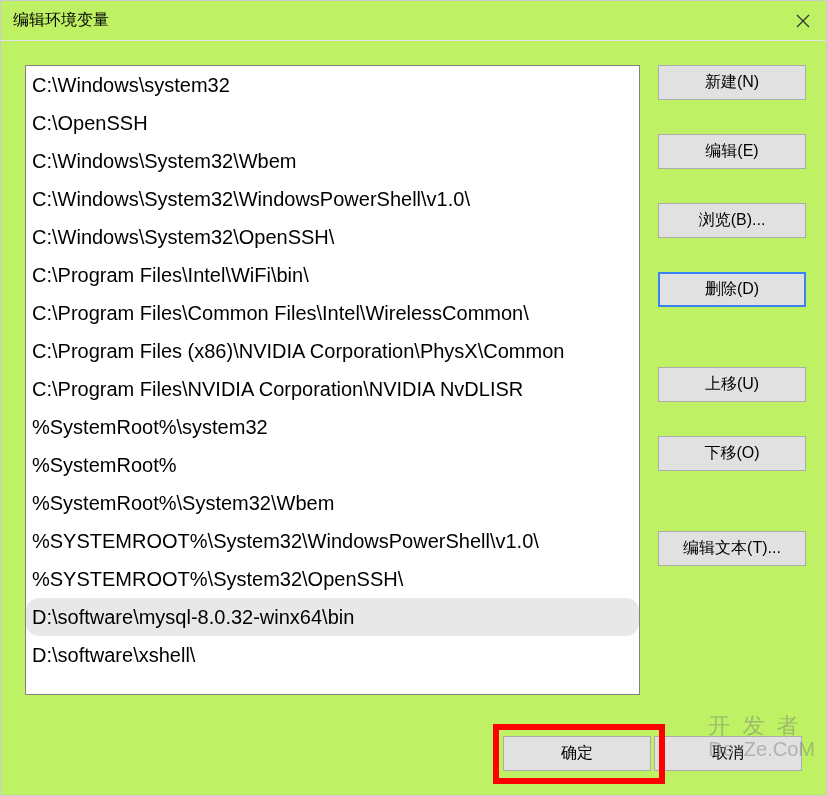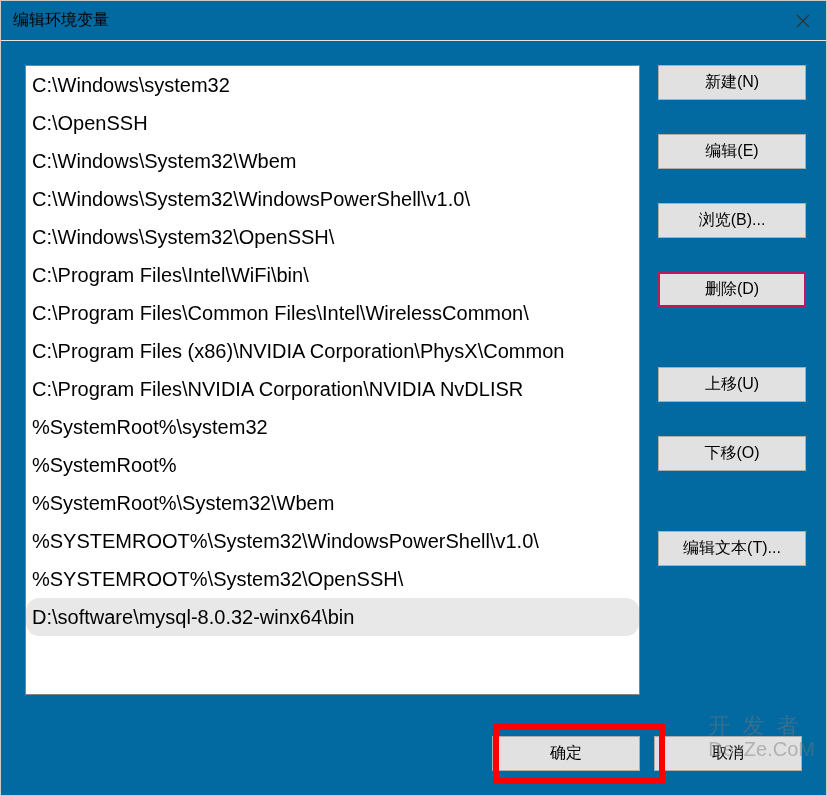--- a/index.html
+++ b/index.html
@@ -12,21 +12,21 @@
       font-size: 15px;
       background: #ffffff;
       width: 827px;
       height: 796px;
       overflow: hidden;
       position: relative;
     }
     .dialog {
       width: 827px;
       height: 796px;
-      background: #0369a1;
+      background: #bef264;
       border: 1px solid #cccccc;
       display: flex;
       flex-direction: column;
     }
     .titlebar {
       height: 40px;
       display: flex;
       align-items: center;
       justify-content: space-between;
       padding: 0 0 0 12px;
@@ -87,28 +87,28 @@
       border: 1px solid #adadad;
       font-size: 16px;
       font-family: inherit;
       cursor: pointer;
       display: flex;
       align-items: center;
       justify-content: center;
       color: #000;
     }
     .btn.highlighted {
-      border: 2px solid #be185d;
+      border: 2px solid #3b82f6;
       background: #e1e1e1;
     }
     .bottom-bar {
       display: flex;
       justify-content: flex-end;
       padding: 0 24px 24px 24px;
-      gap: 14px;
+      gap: 3px;
       position: relative;
     }
     .bottom-btn {
       width: 148px;
       height: 35px;
       background: #e1e1e1;
       border: 1px solid #adadad;
       font-size: 16px;
       font-family: inherit;
       cursor: pointer;
@@ -162,20 +162,21 @@
         <div class="list-item">C:\Program Files\Intel\WiFi\bin\</div>
         <div class="list-item">C:\Program Files\Common Files\Intel\WirelessCommon\</div>
         <div class="list-item">C:\Program Files (x86)\NVIDIA Corporation\PhysX\Common</div>
         <div class="list-item">C:\Program Files\NVIDIA Corporation\NVIDIA NvDLISR</div>
         <div class="list-item">%SystemRoot%\system32</div>
         <div class="list-item">%SystemRoot%</div>
         <div class="list-item">%SystemRoot%\System32\Wbem</div>
         <div class="list-item">%SYSTEMROOT%\System32\WindowsPowerShell\v1.0\</div>
         <div class="list-item">%SYSTEMROOT%\System32\OpenSSH\</div>
         <div class="list-item selected">D:\software\mysql-8.0.32-winx64\bin</div>
+        <div class="list-item">D:\software\xshell\</div>
       </div>
 
     <div class="side-buttons">
       <button class="btn">新建(N)</button>
       <div style="height:14px"></div>
       <button class="btn">编辑(E)</button>
       <div style="height:14px"></div>
       <button class="btn">浏览(B)...</button>
       <div style="height:14px"></div>
       <button class="btn highlighted">删除(D)</button>

